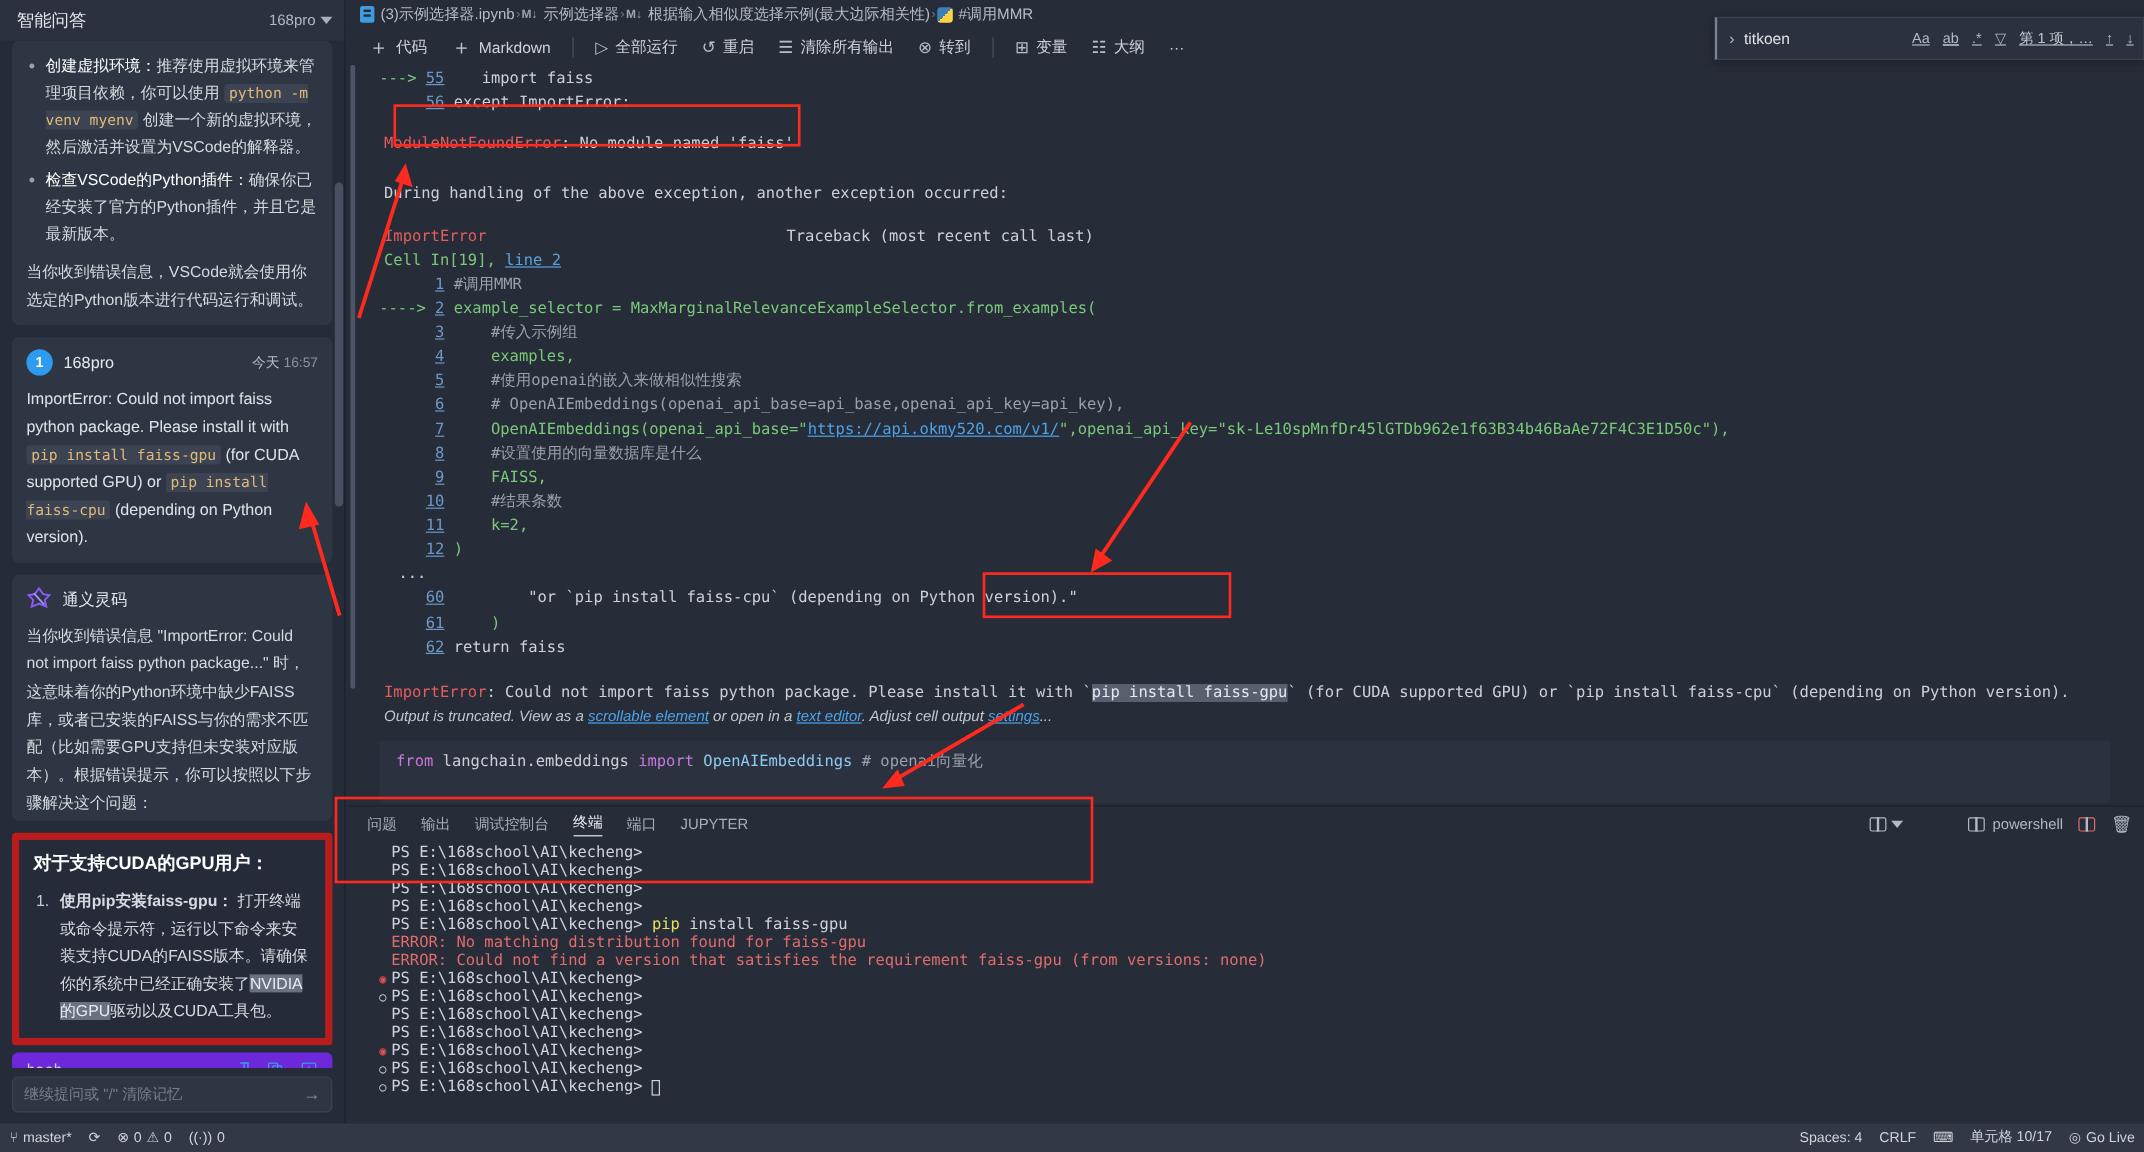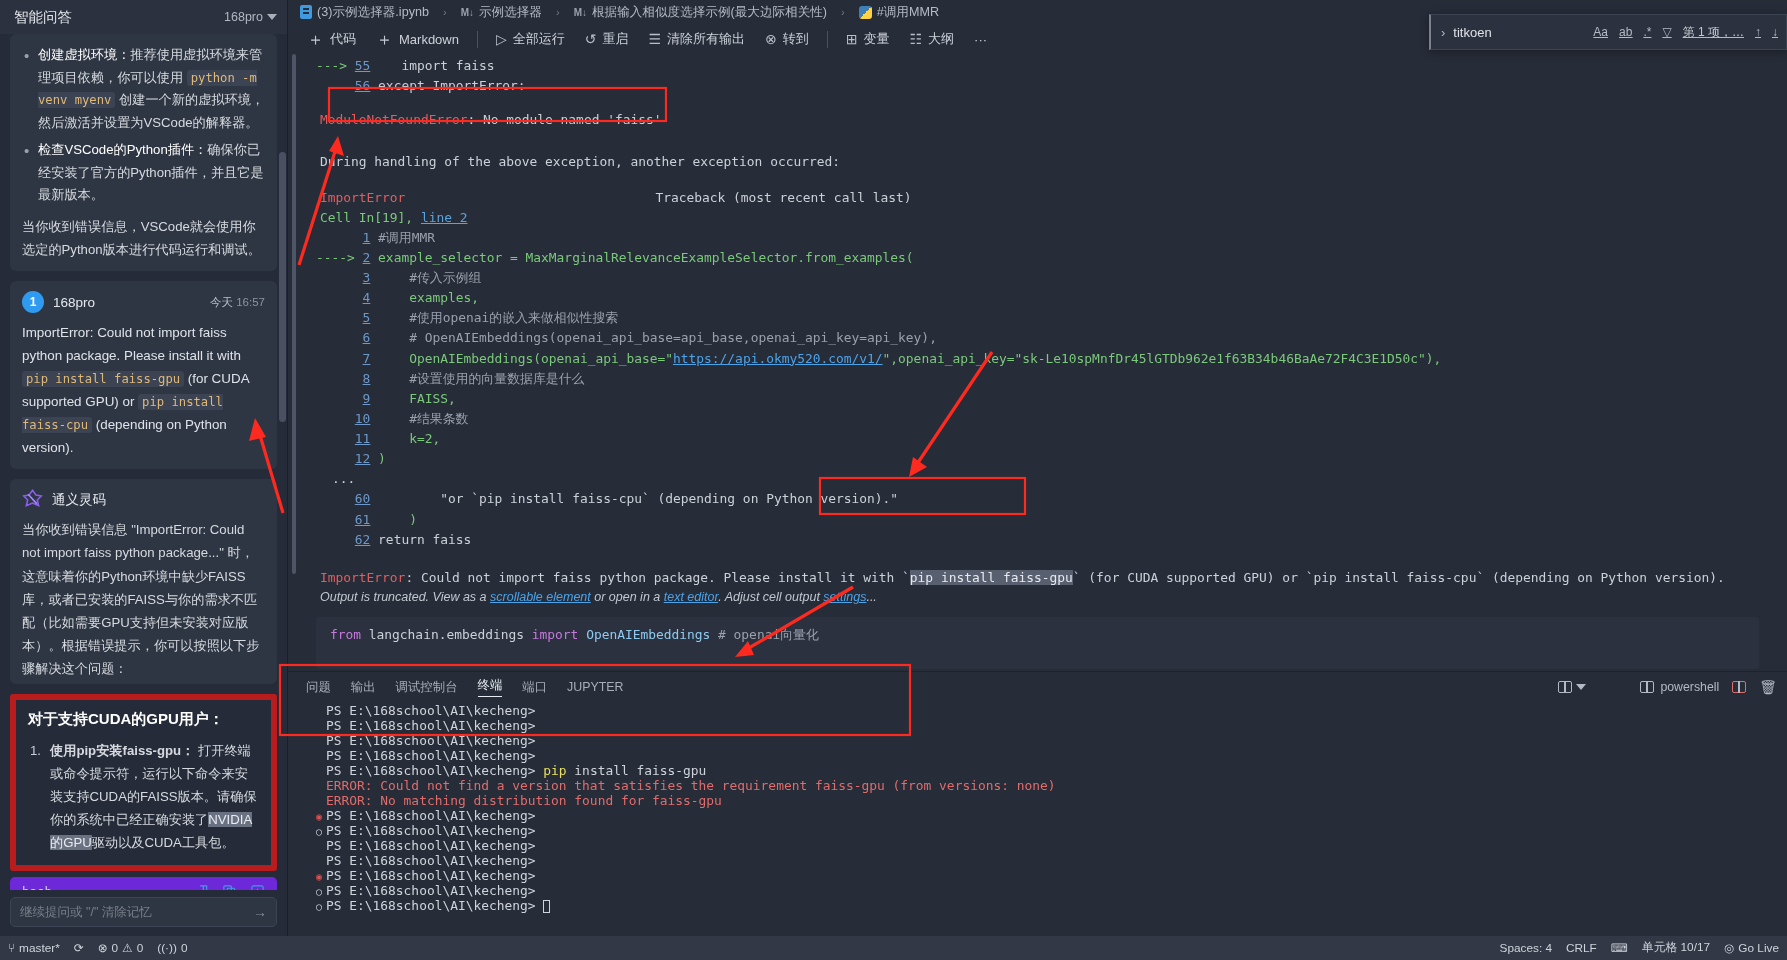--- a/index.html
+++ b/index.html
@@ -60,21 +60,21 @@
   .cb-icons { display:flex; gap: 13px; color:#3f9ae0; }
   .cb-icons svg { display:block; }
   .chat-input-wrap { padding: 7px 10px 9px 10px; }
   .chat-input { height: 30px; background: #2f3643; border: 1px solid #3c4352; border-radius: 5px;
     display:flex; align-items:center; justify-content:space-between; padding: 0 9px; }
   .chat-input .ph { font-size: 12.5px; color: #787f8b; }
   .send-arrow { color: #8b919c; font-size: 14px; }
 
   
   .main { flex: 1; min-width: 0; display: flex; flex-direction: column; background: #262c38; position:relative;}
-  .breadcrumb { height: 24px; display: flex; align-items: center; gap: 14px; padding-left: 12px;
+  .breadcrumb { height: 24px; display: flex; align-items: center; gap: 1px; padding-left: 12px;
     font-size: 12.6px; color: #b6bcc6; background: #262c38; }
   .bc-sep { color: #737a86; font-size: 11px; }
   .bc-item { display:flex; align-items:center; gap:5px;}
   .ipynb-ico { width: 12px; height: 14px; background: #3f9ae0; border-radius: 2px; display:inline-block; position:relative;}
   .ipynb-ico::after{content:"";position:absolute;left:3px;top:3px;width:6px;height:2px;background:#262c38;box-shadow:0 4px 0 #262c38;}
   .md-ico { font-size: 10px; color: #9aa1ad; font-weight: 700;}
   .py-ico { width:13px;height:13px;border-radius:3px;background:linear-gradient(135deg,#3f7fb8 50%,#ffd343 50%);display:inline-block;}
   .nb-toolbar { height: 30px; display: flex; align-items: center; gap: 2px; padding-left: 10px;
      font-size: 13px; color: #cdd2da; background: #262c38;}
   .tb-btn { display:flex; align-items:center; gap: 6px; padding: 3px 9px; border-radius: 4px; cursor:default;}
@@ -379,22 +379,22 @@
         </div>
 
         <div class="term-body">
           <div class="term-side"></div>
           <div class="term-lines">
             <div class="t-line"><span class="t-dot"></span><span>PS E:\168school\AI\kecheng&gt;</span></div>
             <div class="t-line"><span class="t-dot"></span><span>PS E:\168school\AI\kecheng&gt;</span></div>
             <div class="t-line"><span class="t-dot"></span><span>PS E:\168school\AI\kecheng&gt;</span></div>
             <div class="t-line"><span class="t-dot"></span><span>PS E:\168school\AI\kecheng&gt;</span></div>
             <div class="t-line"><span class="t-dot"></span><span>PS E:\168school\AI\kecheng&gt;</span><span class="pwsh-kw"> pip</span><span> install faiss-gpu</span></div>
+            <div class="t-line t-err"><span class="t-dot"></span><span>ERROR: No matching distribution found for faiss-gpu</span></div>
             <div class="t-line t-err"><span class="t-dot"></span><span>ERROR: Could not find a version that satisfies the requirement faiss-gpu (from versions: none)</span></div>
-            <div class="t-line t-err"><span class="t-dot"></span><span>ERROR: No matching distribution found for faiss-gpu</span></div>
             <div class="t-line"><span class="t-dot dot-red">◉</span><span>PS E:\168school\AI\kecheng&gt;</span></div>
             <div class="t-line"><span class="t-dot dot-white">○</span><span>PS E:\168school\AI\kecheng&gt;</span></div>
             <div class="t-line"><span class="t-dot"></span><span>PS E:\168school\AI\kecheng&gt;</span></div>
             <div class="t-line"><span class="t-dot"></span><span>PS E:\168school\AI\kecheng&gt;</span></div>
             <div class="t-line"><span class="t-dot dot-red">◉</span><span>PS E:\168school\AI\kecheng&gt;</span></div>
             <div class="t-line"><span class="t-dot dot-white">○</span><span>PS E:\168school\AI\kecheng&gt;</span></div>
             <div class="t-line"><span class="t-dot dot-white">○</span><span>PS E:\168school\AI\kecheng&gt;</span><span>&nbsp;</span><span class="caret-blk"></span></div>
           </div>
         </div>
       </div>

